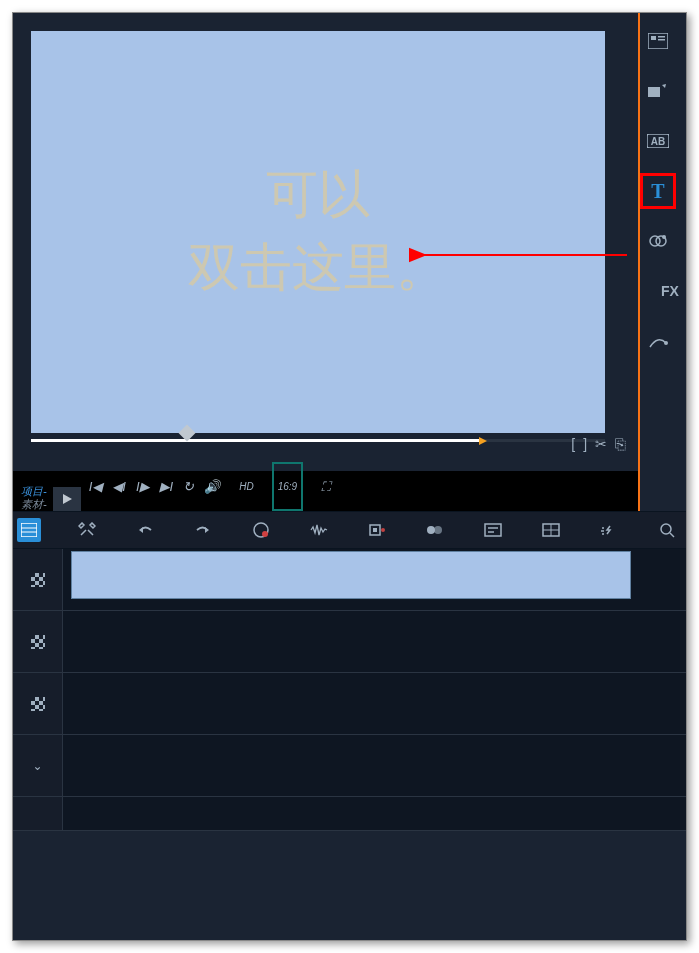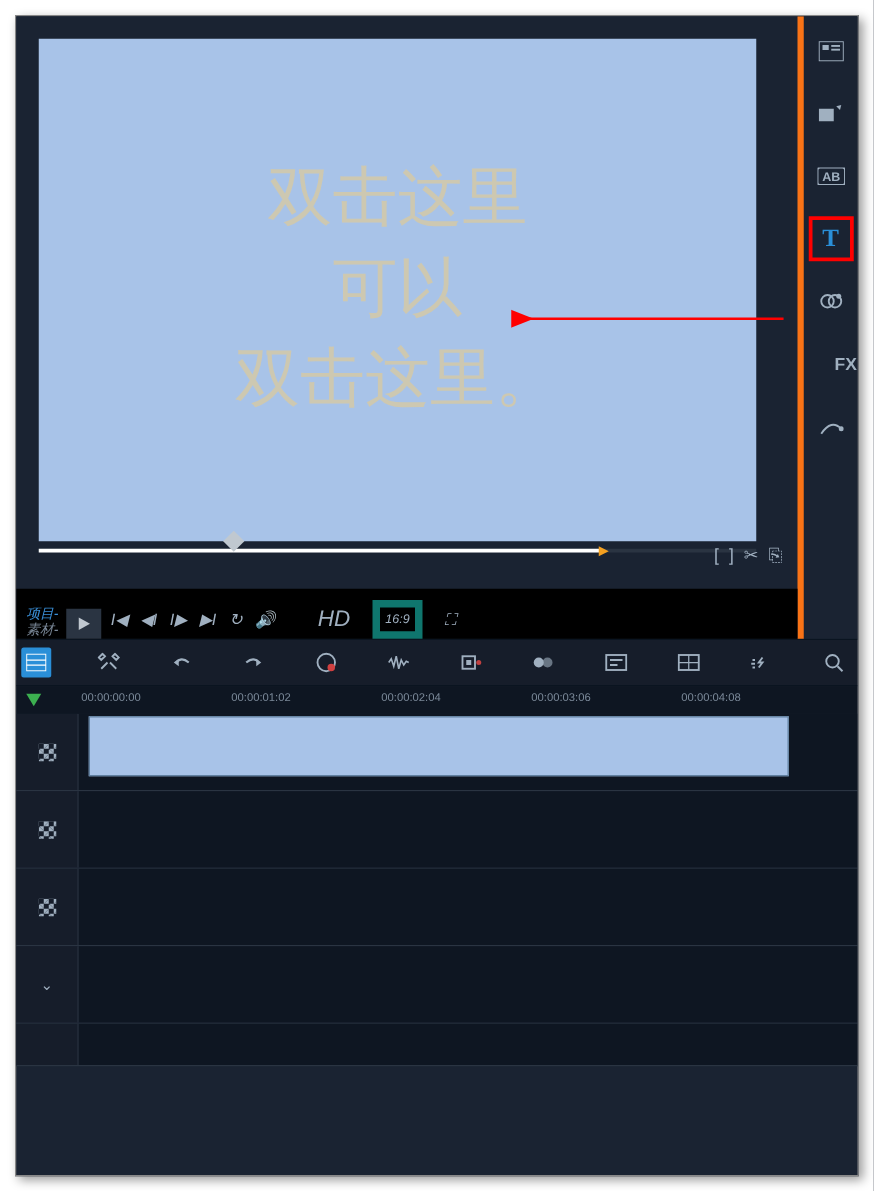--- a/index.html
+++ b/index.html
@@ -46,25 +46,25 @@
   color: #d4c9a8;
   font-size: 52px;
   font-family: "SimSun", serif;
   line-height: 1.4;
   text-align: center;
   opacity: 0.85;
 }
 .right-toolbar {
   width: 48px;
   background: #1a2332;
-  border-left: 5px solid #f97316;
+  border-left: 2px solid #f97316;
   padding-top: 10px;
   display: flex;
   flex-direction: column;
-  align-items: center;
+  align-items: flex-start;
   gap: 14px;
 }
 .right-tool {
   width: 36px;
   height: 36px;
   display: flex;
   align-items: center;
   justify-content: center;
   cursor: pointer;
   color: #a0b0c0;
@@ -166,22 +166,22 @@
   cursor: pointer;
   margin-right: 8px;
 }
 .transport-controls {
   display: flex;
   gap: 10px;
   align-items: center;
   color: #a0b0c0;
 }
 .transport-btn { cursor: pointer; font-size: 13px; }
-.hd-label { color: #a0b0c0; font-size: 18px; margin-left: 24px; }
-.aspect-box { border: 6px solid #0f766e; padding: 4px 4px; font-size: 10px; color: #a0b0c0; margin-left: 8px; }
+.hd-label { color: #a0b0c0; font-size: 10px; margin-left: 9px; }
+.aspect-box { border: 2px solid #0f766e; padding: 17px 4px; font-size: 10px; color: #a0b0c0; margin-left: 8px; }
 .timecode-display {
   margin-left: auto;
   background: #0a1420;
   border: 1px solid #2a3442;
   padding: 3px 6px;
   font-family: monospace;
   font-size: 13px;
 }
 .timecode-display .tc-white { color: #fff; }
 .timecode-display .tc-gray { color: #667788; }
@@ -296,21 +296,20 @@
 </style>
 </head>
 <body>
 
 <div class="app-window">
 
   <div class="main-area">
     <div class="preview-section">
       <div class="drag-handle">⋮⋮⋮</div>
       <div class="preview-canvas">
-        <div class="preview-text">双击这里</div>
         <div class="preview-text">可以</div>
         <div class="preview-text">双击这里。</div>
       </div>
 
       <svg class="arrow-annotation" viewBox="0 0 218 20">
         <defs>
           <marker id="arrowhead" markerWidth="10" markerHeight="8" refX="2" refY="4" orient="auto" markerUnits="strokeWidth">
             <polygon points="10 0, 0 4, 10 8" fill="#ff0000"></polygon>
           </marker>
         </defs>
@@ -467,28 +466,20 @@
         </svg>
     </div>
     <div class="toolbar-btn">
       <svg width="16" height="16" viewBox="0 0 16 16">
           <circle cx="7" cy="7" r="5" fill="none" stroke="#a0b0c0" stroke-width="1.5"></circle>
           <line x1="11" y1="11" x2="15" y2="15" stroke="#a0b0c0" stroke-width="1.5"></line>
         </svg>
     </div>
   </div>
 
-  <div class="timeline-ruler">
-    <div class="playhead-marker"></div>
-    <span class="ruler-tick" style="left:52px">00:00:00:00</span>
-    <span class="ruler-tick" style="left:172px">00:00:01:02</span>
-    <span class="ruler-tick" style="left:292px">00:00:02:04</span>
-    <span class="ruler-tick" style="left:412px">00:00:03:06</span>
-    <span class="ruler-tick" style="left:532px">00:00:04:08</span>
-  </div>
 
   <div class="timeline-tracks">
     <div class="track-row">
       <div class="track-header">
         <div class="checker-icon"></div>
       </div>
       <div class="track-content">
         <div class="clip"></div>
       </div>
     </div>

